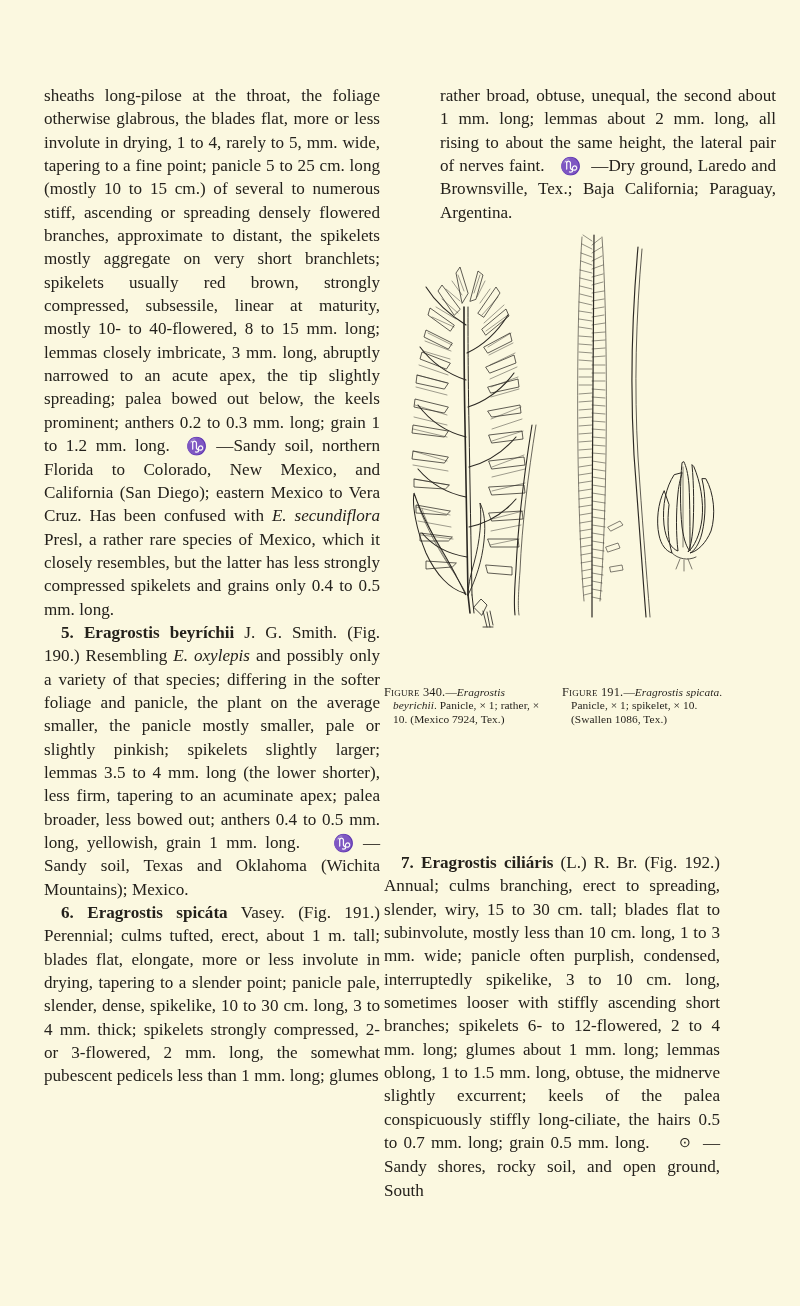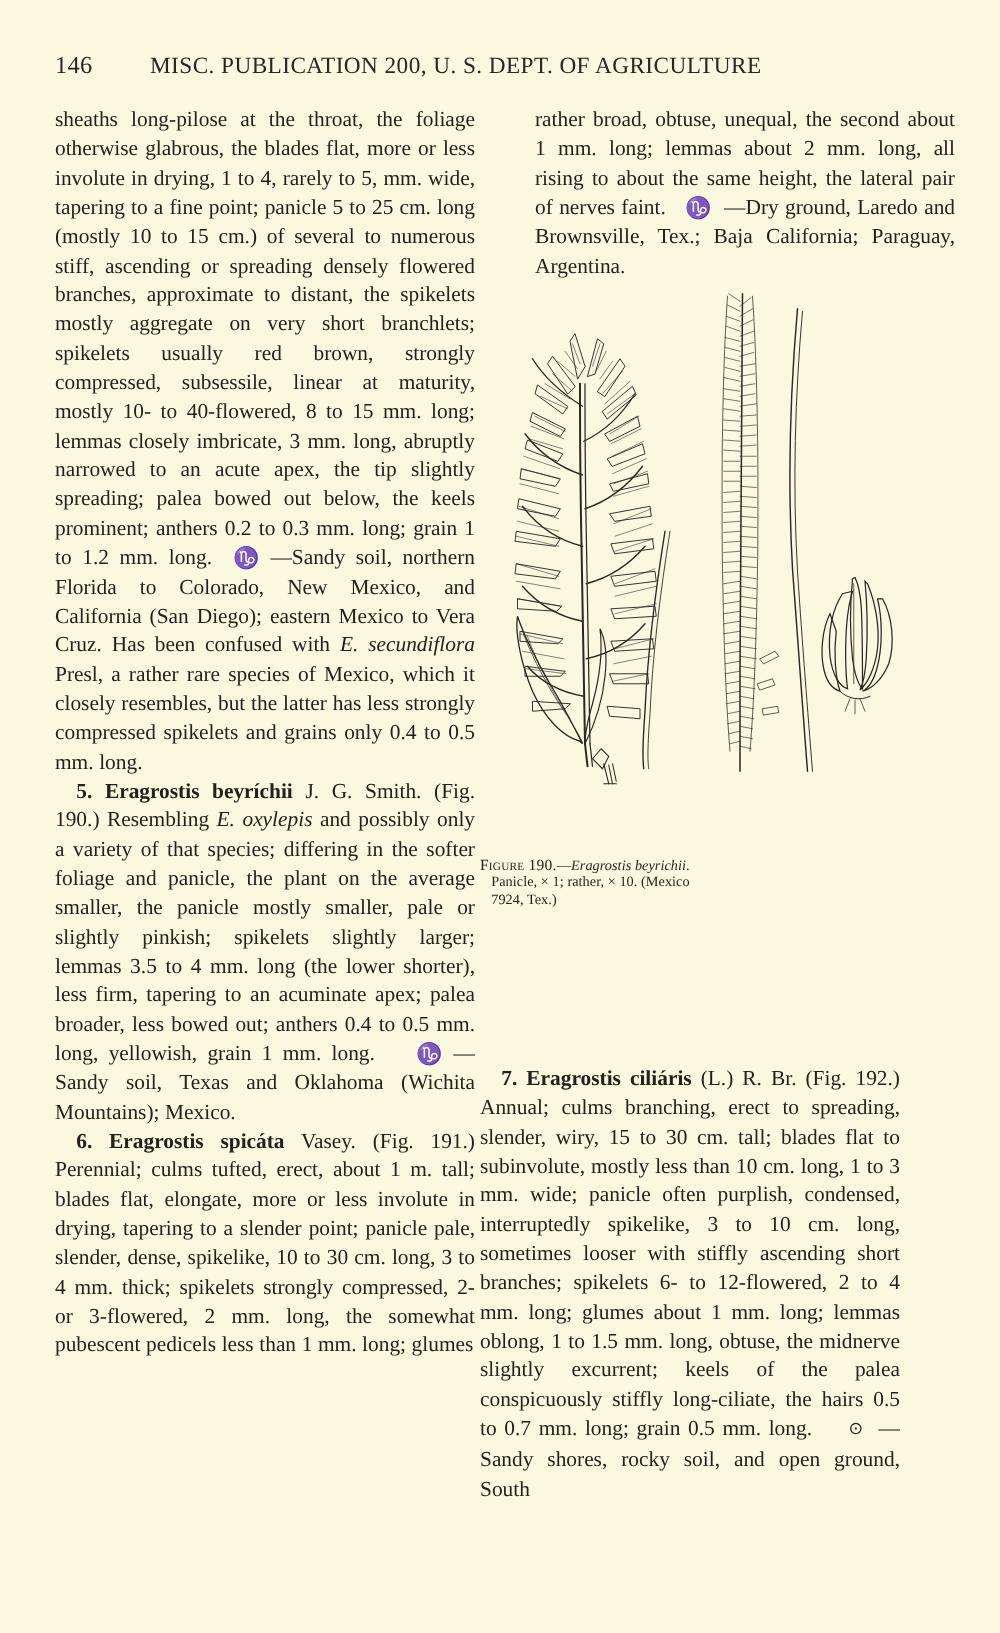--- a/index.html
+++ b/index.html
@@ -47,21 +47,21 @@
     position:absolute;
     top:84px;left:44px;
     width:720px;height:1165px;
   }
   .col{
     position:absolute;
     top:0;
     width:336px;
   }
   .col-left{left:0;}
-  .col-right{left:384px;}
+  .col-right{left:396px;}
 
   .para{
     font-size:17.1px;
     line-height:23.35px;
     text-align:justify;
     text-justify:inter-word;
     margin:0;
     letter-spacing:0;
     word-spacing:.2px;
     -webkit-hyphens:none;hyphens:none;
@@ -124,24 +124,20 @@
     left:384px;top:851px;
     width:336px;
     font-family:Liberation Serif, serif;
   }
 </style>
 </head>
 <body>
 
 <div class="page">
 
-  <div class="running-head">
-    <span class="folio">146</span>
-    <span class="head-title">MISC. PUBLICATION 200, U. S. DEPT. OF AGRICULTURE</span>
-  </div>
 
   <div class="columns">
 
     <div class="col col-left">
 
       <p class="para"><span>sheaths long-pilose at the throat, the foliage otherwise glabrous, the blades flat, more or less involute in drying, 1 to 4, rarely to 5, mm. wide, tapering to a fine point; panicle 5 to 25 cm. long (mostly 10 to 15 cm.) of several to numerous stiff, ascending or spreading densely flowered branches, approximate to distant, the spikelets mostly aggregate on very short branchlets; spikelets usually red brown, strongly compressed, subsessile, linear at maturity, mostly 10- to 40-flowered, 8 to 15 mm. long; lemmas closely imbricate, 3 mm. long, abruptly narrowed to an acute apex, the tip slightly spreading; palea bowed out below, the keels prominent; anthers 0.2 to 0.3 mm. long; grain 1 to 1.2 mm. long.</span>&nbsp; <span class="sym-perennial">♑</span> <span>—Sandy soil, northern Florida to Colorado, New Mexico, and California (San Diego); eastern Mexico to Vera Cruz. Has been confused with </span><i>E. secundiflora</i><span> Presl, a rather rare species of Mexico, which it closely resembles, but the latter has less strongly compressed spikelets and grains only 0.4 to 0.5 mm. long.</span></p>
 
       <p class="para indent"><b class="sp">5.</b> <b class="sp">Eragrostis beyríchii</b><span> J. G. Smith. (Fig. 190.) Resembling </span><i>E. oxylepis</i><span> and possibly only a variety of that species; differing in the softer foliage and panicle, the plant on the average smaller, the panicle mostly smaller, pale or slightly pinkish; spikelets slightly larger; lemmas 3.5 to 4 mm. long (the lower shorter), less firm, tapering to an acuminate apex; palea broader, less bowed out; anthers 0.4 to 0.5 mm. long, yellowish, grain 1 mm. long.</span>&nbsp; <span class="sym-perennial">♑</span> <span>—Sandy soil, Texas and Oklahoma (Wichita Mountains); Mexico.</span></p>
 
       <p class="para indent"><b class="sp">6.</b> <b class="sp">Eragrostis spicáta</b><span> Vasey. (Fig. 191.) Perennial; culms tufted, erect, about 1 m. tall; blades flat, elongate, more or less involute in drying, tapering to a slender point; panicle pale, slender, dense, spikelike, 10 to 30 cm. long, 3 to 4 mm. thick; spikelets strongly compressed, 2- or 3-flowered, 2 mm. long, the somewhat pubescent pedicels less than 1 mm. long; glumes</span></p>
@@ -293,23 +289,26 @@
             <path d="M222 372 L 234 368 L 236 373 L 224 377 Z"></path>
             <path d="M226 392 L 238 390 L 239 395 L 227 397 Z"></path>
           </g>
         </g>
       </svg>
     </div>
 
     <div class="caption-row">
 
       <div class="caption">
-        <span class="fignum">Figure 190.</span><span>—</span><i>Eragrostis beyrichii</i><span>. Panicle, </span><span class="times">× 1;</span><span> rather, </span><span class="times">× 10.</span><span> (Mexico 7924, Tex.)</span>
+        <span class="fignum">Figure 340.</span><span>—</span><i>Eragrostis beyrichii</i><span>. Panicle, </span><span class="times">× 1;</span><span> rather, </span><span class="times">× 10.</span><span> (Mexico 7924, Tex.)</span>
       </div>
 
+      <div class="caption">
+        <span class="fignum">Figure 191.</span><span>—</span><i>Eragrostis spicata</i><span>. Panicle, </span><span class="times">× 1;</span><span> spikelet, </span><span class="times">× 10.</span><span> (Swallen 1086, Tex.)</span>
+      </div>
 
     </div>
   </div>
 
   <div class="after-figure">
     <p class="para indent"><b class="sp">7.</b> <b class="sp">Eragrostis ciliáris</b><span> (L.) R. Br. (Fig. 192.) Annual; culms branching, erect to spreading, slender, wiry, 15 to 30 cm. tall; blades flat to subinvolute, mostly less than 10 cm. long, 1 to 3 mm. wide; panicle often purplish, condensed, interruptedly spikelike, 3 to 10 cm. long, sometimes looser with stiffly ascending short branches; spikelets 6- to 12-flowered, 2 to 4 mm. long; glumes about 1 mm. long; lemmas oblong, 1 to 1.5 mm. long, obtuse, the midnerve slightly excurrent; keels of the palea conspicuously stiffly long-ciliate, the hairs 0.5 to 0.7 mm. long; grain 0.5 mm. long.</span>&nbsp; <span class="sym-annual">⊙</span>&nbsp; <span>—Sandy shores, rocky soil, and open ground, South</span></p>
   </div>
 
 </div>
 

